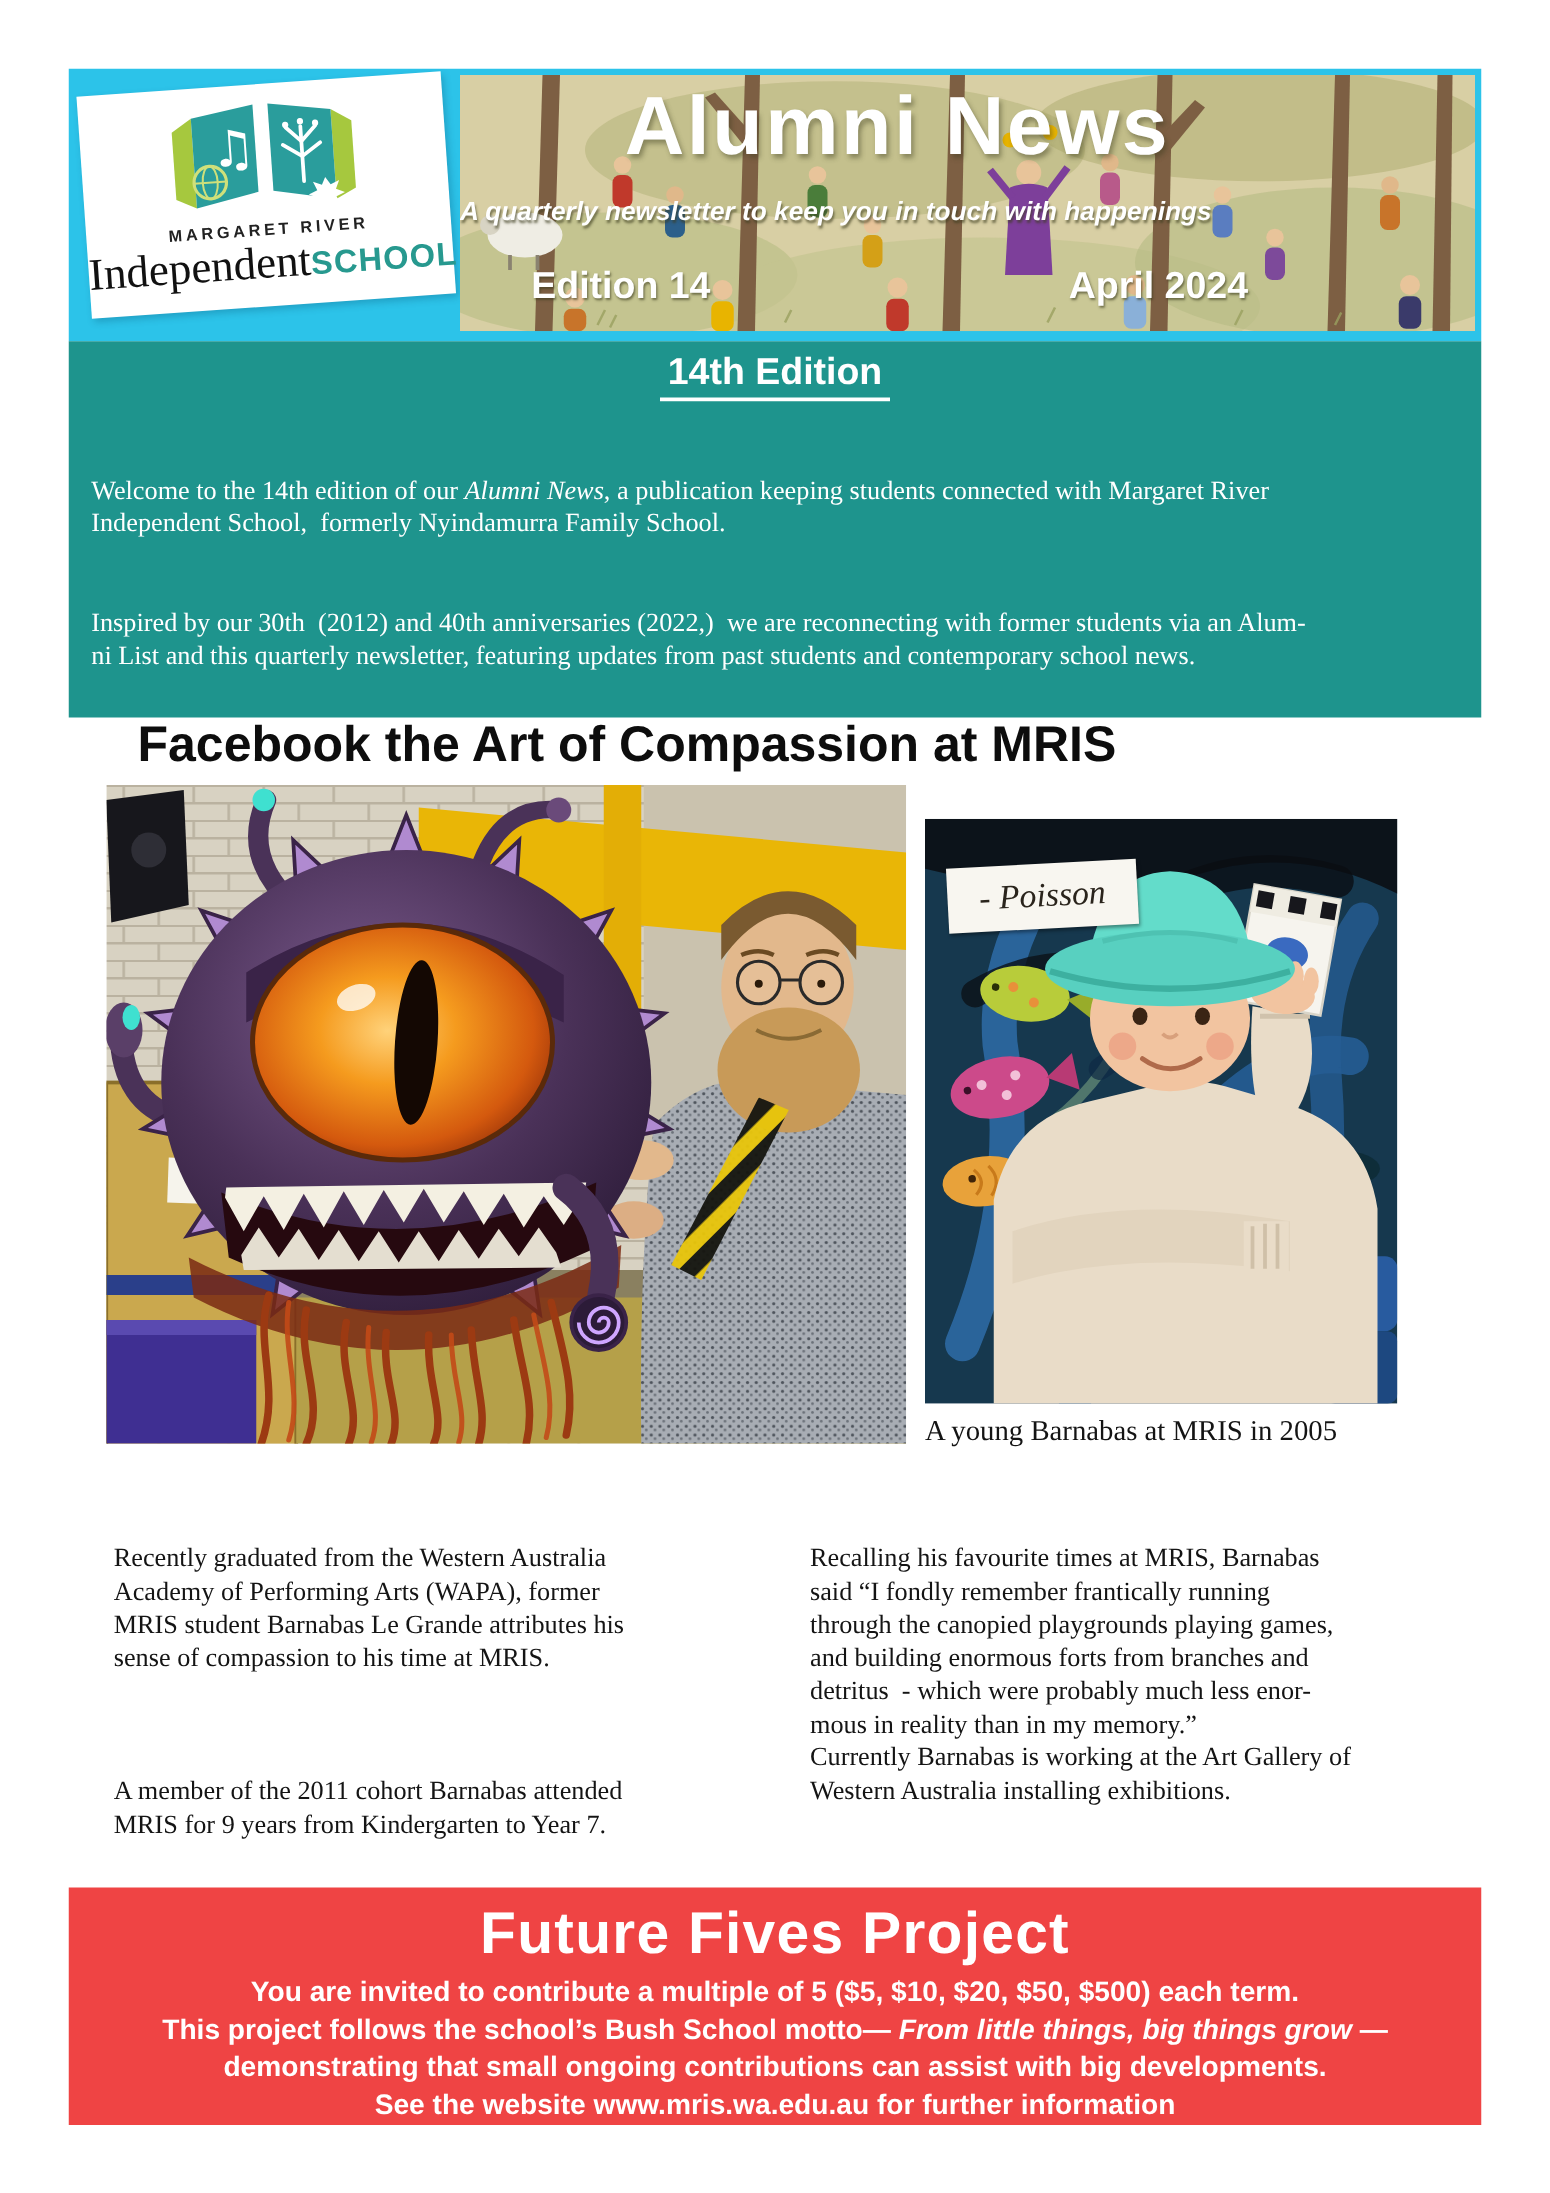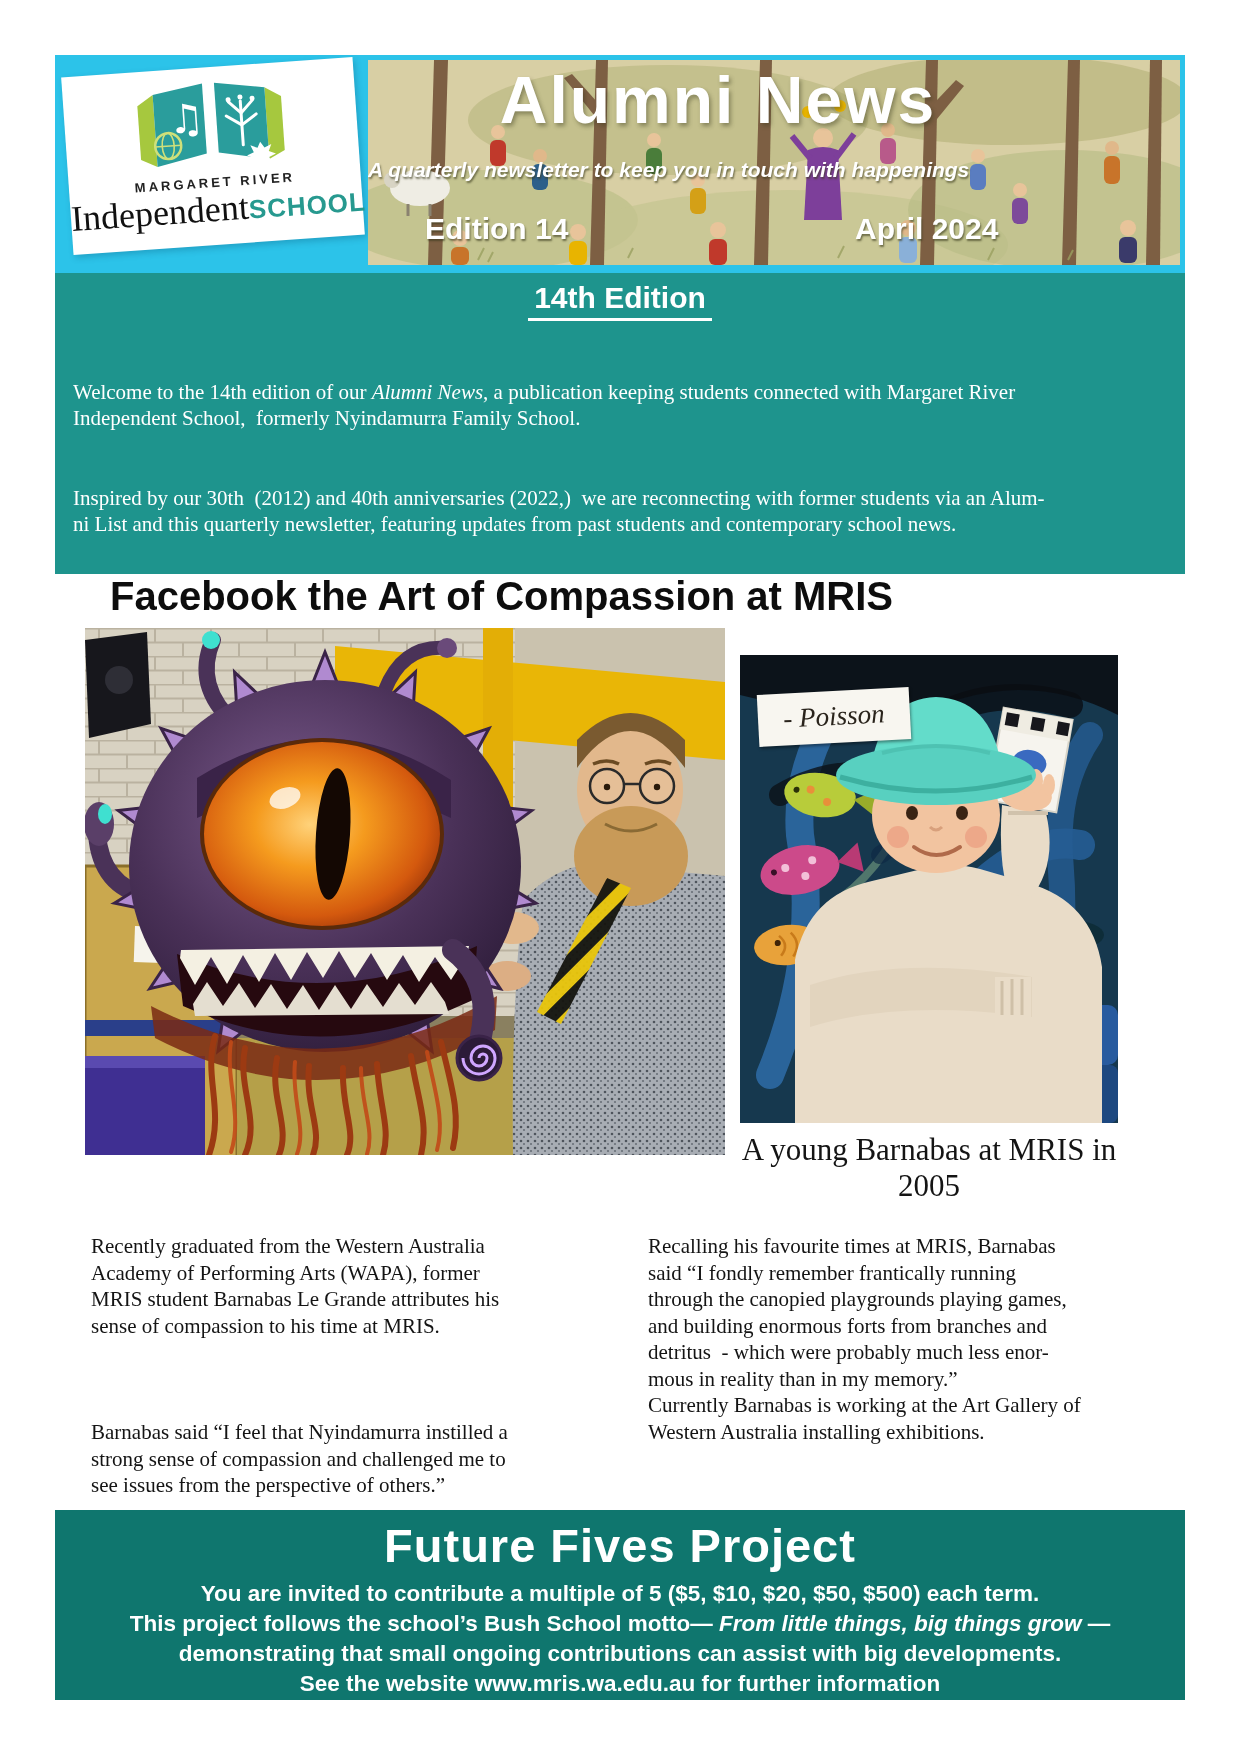--- a/index.html
+++ b/index.html
@@ -44,31 +44,31 @@
   
   .article-heading{position:absolute;left:110px;top:574px;font-size:40px;font-weight:bold;color:#0d0d0d;
                    letter-spacing:0px;}
   .photo{position:absolute;overflow:hidden;}
   .photo-left{left:85px;top:628px;width:640px;height:527px;}
   .photo-right{left:740px;top:655px;width:378px;height:468px;}
   .poisson-sign{position:absolute;left:18px;top:36px;width:152px;height:52px;background:#f8f6f0;
                 transform:rotate(-3deg);box-shadow:1px 2px 3px rgba(0,0,0,.4);
                 font-family:"Liberation Serif",serif;font-style:italic;font-size:27px;color:#2a241c;
                 text-align:center;line-height:50px;}
-  .caption-right{position:absolute;left:740px;top:1132px;width:378px;text-align:center;
-                 font-family:"Liberation Serif",serif;font-size:31px;color:#141414;}
+  .caption-right{position:absolute;left:740px;top:1132px;width:378px;text-align:left;
+                 font-family:"Liberation Serif",serif;font-size:23px;color:#141414;}
 
   .col{position:absolute;top:1180px;font-family:"Liberation Serif",serif;font-size:21px;
        line-height:26.5px;color:#141414;white-space:pre;}
   .col-left{left:91px;width:545px;}
   .col-right{left:648px;width:540px;}
   .col p{margin:0 0 27px 0;}
 
   
-  .footer{position:absolute;left:55px;top:1510px;width:1130px;height:190px;background:#0f766e;
+  .footer{position:absolute;left:55px;top:1510px;width:1130px;height:190px;background:#ef4444;
           color:#fff;text-align:center;}
   .footer-title{font-size:47px;font-weight:bold;padding-top:8px;letter-spacing:1px;}
   .footer-lines{margin-top:6px;font-size:22.5px;font-weight:bold;line-height:30px;}
   .footer-lines .it{font-style:italic;margin-top:28px;}
 </style>
 </head>
 <body>
 
 <div class="page">
 
@@ -444,23 +444,20 @@
     <div class="poisson-sign">- Poisson</div>
   </div>
 
   <div class="caption-right">A young Barnabas at MRIS in 2005</div>
 
   <div class="col col-left">
     <p>Recently graduated from the Western Australia
 Academy of Performing Arts (WAPA), former
 MRIS student Barnabas Le Grande attributes his
 sense of compassion to his time at MRIS.</p>
-    <p>Barnabas said “I feel that Nyindamurra instilled a
-strong sense of compassion and challenged me to
-see issues from the perspective of others.”</p>
     <p>A member of the 2011 cohort Barnabas attended
 MRIS for 9 years from Kindergarten to Year 7.</p>
   </div>
   <div class="col col-right">
     <p>Recalling his favourite times at MRIS, Barnabas
 said “I fondly remember frantically running
 through the canopied playgrounds playing games,
 and building enormous forts from branches and
 detritus  - which were probably much less enor-
 mous in reality than in my memory.”

